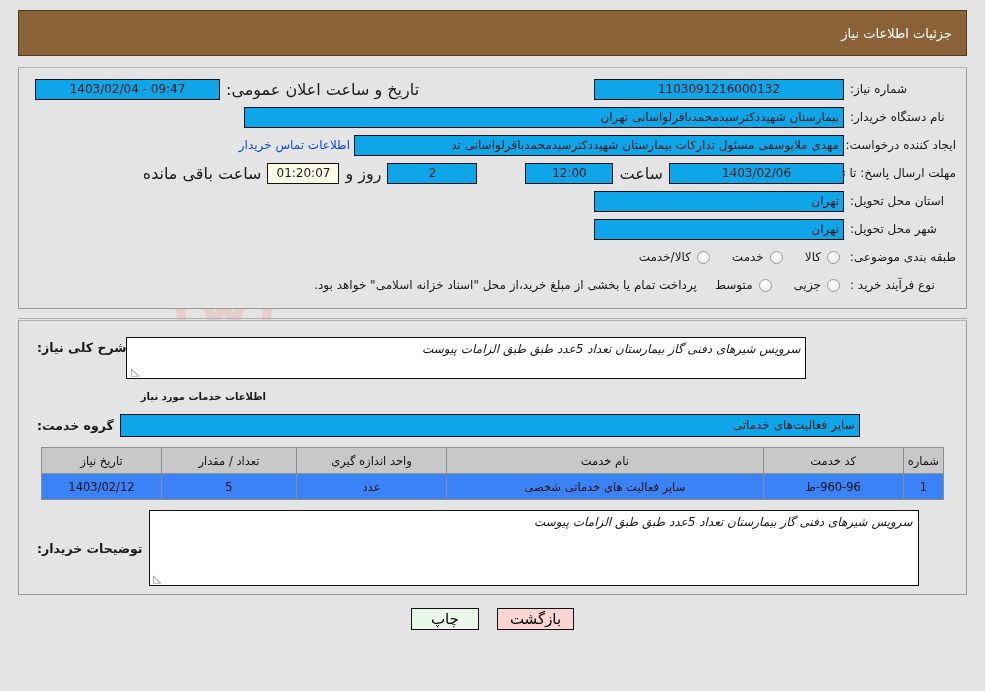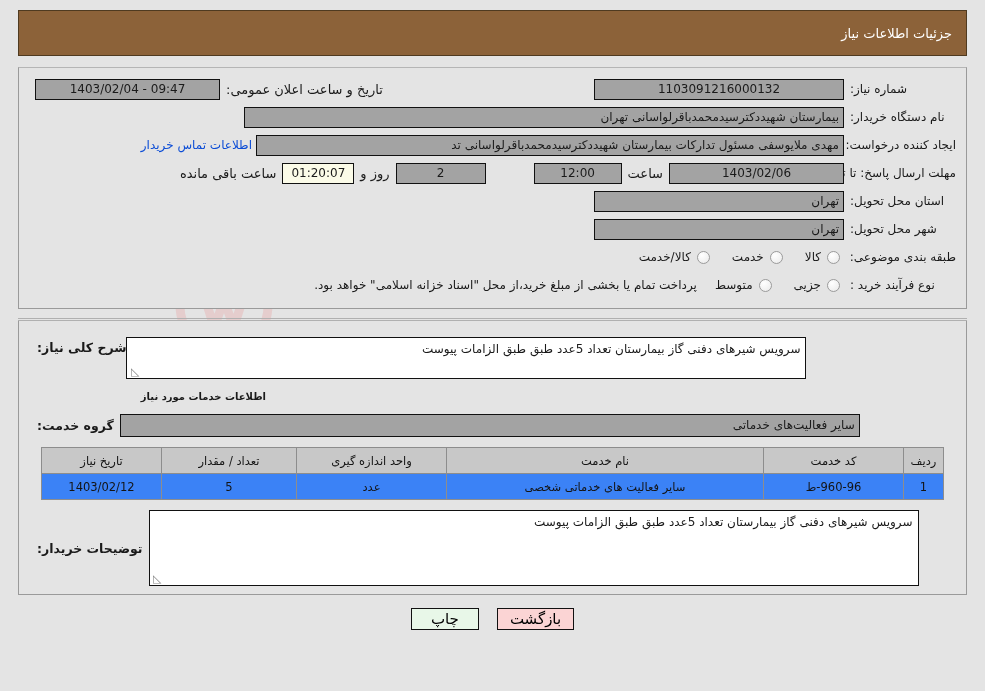--- a/index.html
+++ b/index.html
@@ -90,38 +90,38 @@
     text-align: left;
     padding-left: 6px;
     font-size: 12px;
     white-space: nowrap;
     flex: 0 0 auto;
   }
   .lbl.two-line { line-height: 14px; }
 
   .fld {
     border: 1px solid #111;
-    background: #a3a3a3;
+    background: #0ea5e9;
     height: 21px;
     line-height: 19px;
     padding: 0 4px;
     font-size: 12px;
     overflow: hidden;
     white-space: nowrap;
     text-align: center;
     flex: 0 0 auto;
   }
   .fld.rt { text-align: right; }
   .fld.ivory { background: #fbfbe8; }
 
   .spacer { flex: 1 1 auto; }
 
   .inline-lbl {
     padding: 0 6px;
-    font-size: 13px;
+    font-size: 16px;
     white-space: nowrap;
   }
   .link {
     color: #0b4cd6;
     font-size: 12px;
     white-space: nowrap;
     text-decoration: none;
     padding: 0 4px;
     cursor: pointer;
   }
@@ -168,20 +168,21 @@
   }
   .ta {
     border: 1px solid #111;
     background: #fff;
     padding: 3px 5px;
     font-size: 12px;
     line-height: 16px;
     position: relative;
     flex: 0 0 auto;
     overflow: hidden;
+    font-style: italic;
   }
   .ta .grip {
     position: absolute;
     left: 2px; bottom: 1px;
     width: 10px; height: 10px;
     color: #8a8a8a;
     font-size: 11px;
     line-height: 10px;
   }
 
@@ -270,21 +271,21 @@
       <span style="width:6px;flex:0 0 auto"></span>
     </div>
 
     <div class="frow">
       <span class="lbl">نام دستگاه خریدار:</span>
       <div class="fld rt" style="width:600px">بیمارستان شهیددکترسیدمحمدباقرلواسانی تهران</div>
     </div>
 
     <div class="frow">
       <span class="lbl">ایجاد کننده درخواست:</span>
-      <div class="fld rt" style="width:588px">مهدی ملایوسفی مسئول تدارکات بیمارستان شهیددکترسیدمحمدباقرلواسانی تد</div>
+      <div class="fld rt" style="width:490px">مهدی ملایوسفی مسئول تدارکات بیمارستان شهیددکترسیدمحمدباقرلواسانی تد</div>
       <a class="link">اطلاعات تماس خریدار</a>
     </div>
 
     <div class="frow">
       <span class="lbl two-line">مهلت ارسال پاسخ: تا تاریخ:</span>
       <div class="fld" style="width:175px">1403/02/06</div>
       <span class="inline-lbl">ساعت</span>
       <div class="fld" style="width:88px">12:00</div>
       <span style="width:48px;flex:0 0 auto"></span>
       <div class="fld" style="width:90px">2</div>
@@ -351,21 +352,21 @@
 
     <div class="ta-row" style="align-items:center">
       <span class="spacer"></span>
       <div class="fld rt" style="width:740px;height:23px;line-height:21px">سایر فعالیت‌های خدماتی</div>
       <span class="ta-lbl" style="width:auto;padding:0 6px 0 8px">گروه خدمت:</span>
     </div>
 
     <table class="items">
       <thead>
         <tr>
-          <th style="width:40px">ردیف</th>
+          <th style="width:40px">شماره</th>
           <th style="width:140px">کد خدمت</th>
           <th>نام خدمت</th>
           <th style="width:150px">واحد اندازه گیری</th>
           <th style="width:135px">تعداد / مقدار</th>
           <th style="width:120px">تاریخ نیاز</th>
         </tr>
       </thead>
       <tbody>
         <tr>
           <td>1</td>

